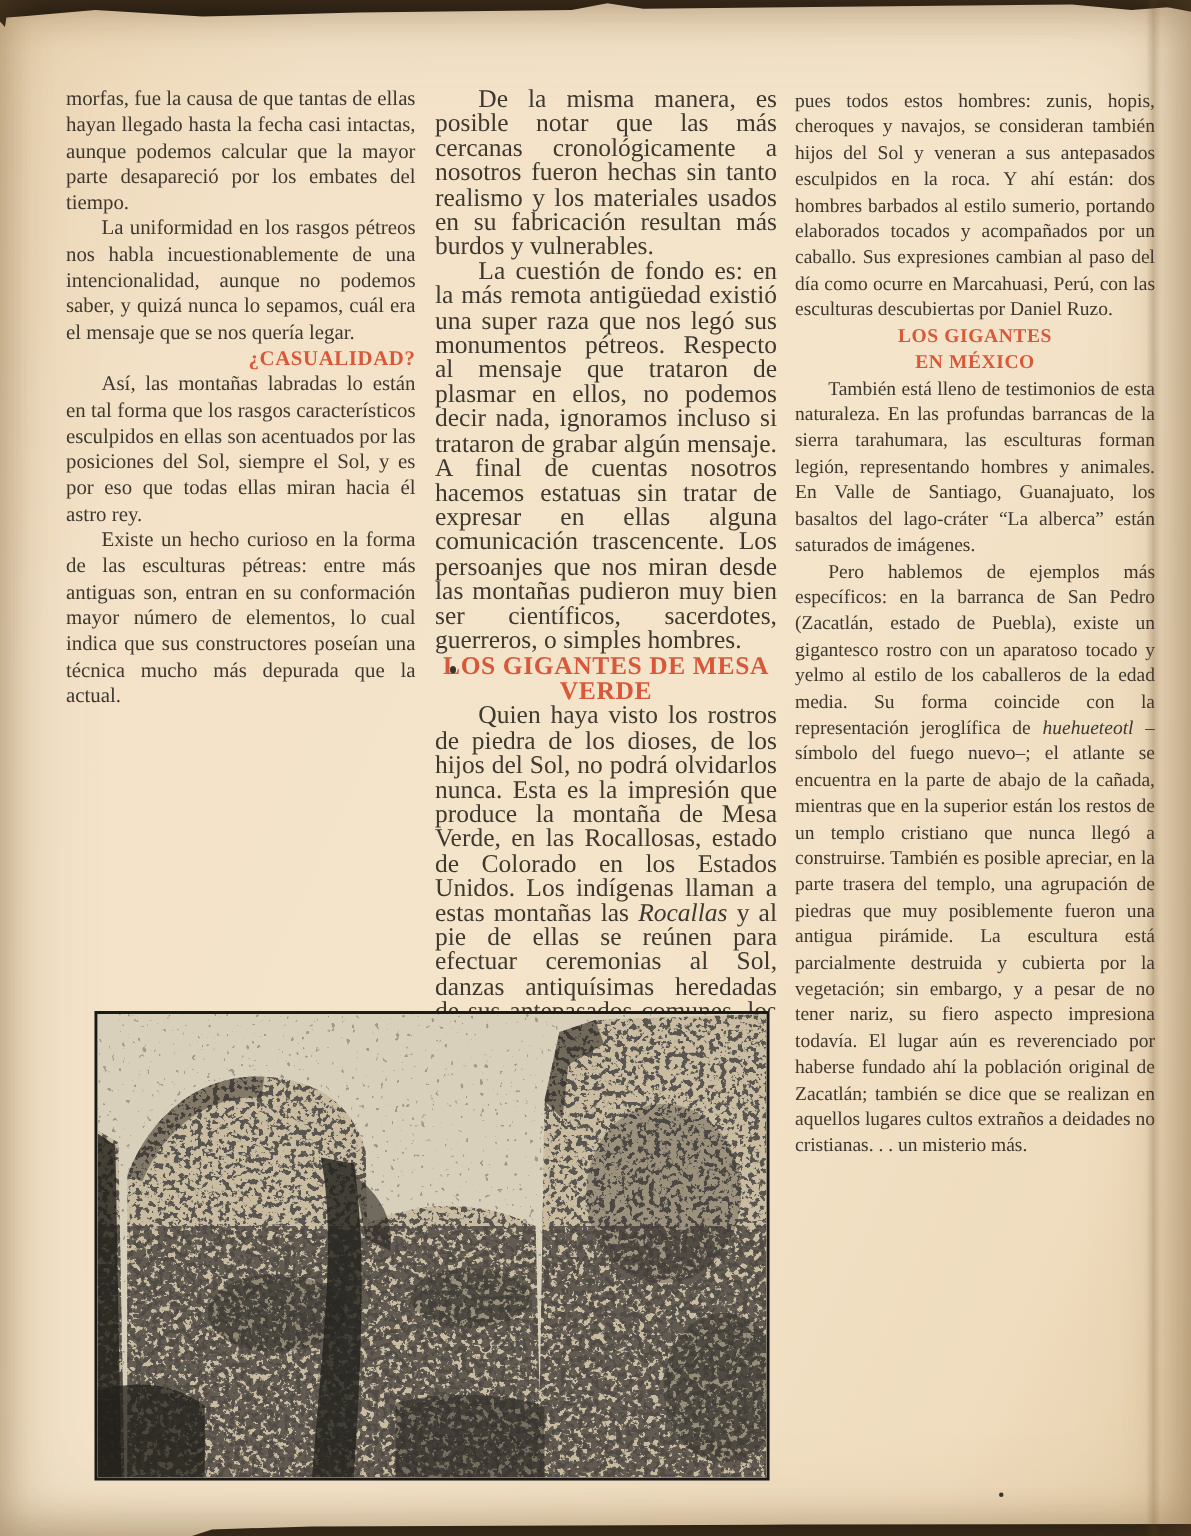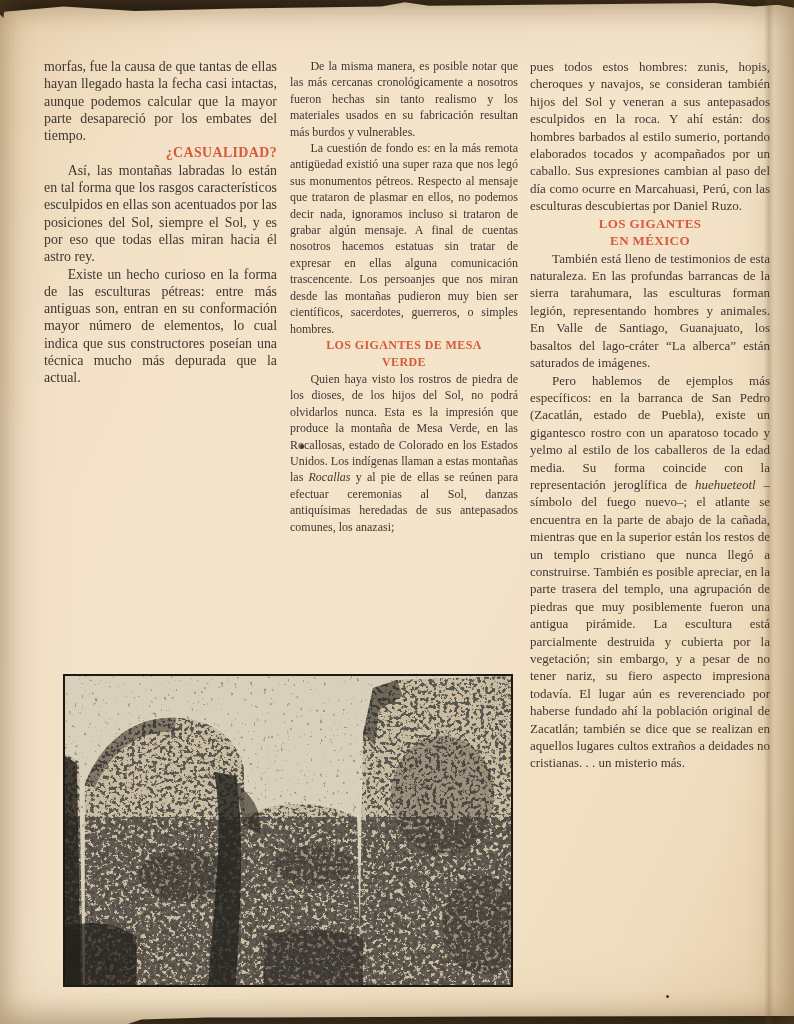--- a/index.html
+++ b/index.html
@@ -28,21 +28,21 @@
     clip-path:polygon(0 100%,2% 45%,12% 20%,60% 5%,100% 0,100% 100%);}
   .corner-tr{position:absolute;right:0;top:0;width:46px;height:13px;background:#17140f;
     clip-path:polygon(18% 0,100% 0,100% 60%,55% 30%);}
   .sliver-left{position:absolute;left:0;top:0;width:6px;height:18px;background:#17140f;
     clip-path:polygon(0 0,100% 0,55% 100%,0 80%);}
 
   .col{position:absolute;top:58px;overflow:hidden;text-align:justify;}
   .col p{margin:0;}
   .col p.ind{text-indent:1.7em;}
   #col1{left:44px;width:233px;height:616px;font-size:13.9px;line-height:17.3px;}
-  #col2{left:290px;width:228px;height:616px;font-size:12px;line-height:16.4px;}
+  #col2{left:290px;width:228px;height:616px;font-size:17px;line-height:16.4px;}
   #col3{left:530px;width:240px;height:952px;font-size:13px;line-height:17.4px;}
   .col{hyphens:auto;-webkit-hyphens:auto;}
 
   .hd{color:#d8593a;font-weight:bold;letter-spacing:.4px;text-align:center;text-indent:0;}
   .hd-left{text-align:right;margin:16px 0 13px 18px;}
   .hd-c2{margin:16px 0 12px 0;line-height:17px;}
   .hd-c3{margin:30px 0 22px 0;line-height:17.5px;text-align:center;}
 
   #photo{
     position:absolute;left:63px;top:674px;width:450px;height:313px;
@@ -60,20 +60,21 @@
 <div id="page">
 
   <div class="edge-top"></div>
   <div class="sliver-left"></div>
   <div class="corner-tr"></div>
   <div class="edge-bottom"></div>
   <div class="crease"></div>
 
   <div id="col1" class="col">
     <p>morfas, fue la causa de que tantas de ellas hayan llegado hasta la fecha casi intactas, aunque podemos calcular que la mayor parte desapareció por los embates del tiempo.</p>
+    <p class="ind">La uniformidad en los rasgos pétreos nos habla incuestionablemente de una intencionalidad, aunque no podemos saber, y quizá nunca lo sepamos, cuál era el mensaje que se nos quería legar.</p>
     <p class="hd hd-left">¿CASUALIDAD?</p>
     <p class="ind">Así, las montañas labradas lo están en tal forma que los rasgos característicos esculpidos en ellas son acentuados por las posiciones del Sol, siempre el Sol, y es por eso que todas ellas miran hacia él astro rey.</p>
     <p class="ind">Existe un hecho curioso en la forma de las esculturas pétreas: entre más antiguas son, entran en su conformación mayor número de elementos, lo cual indica que sus constructores poseían una técnica mucho más depurada que la actual.</p>
   </div>
 
   <div id="col2" class="col">
     <p class="ind">De la misma manera, es posible notar que las más cercanas cronológicamente a nosotros fueron hechas sin tanto realismo y los materiales usados en su fabricación resultan más burdos y vulnerables.</p>
     <p class="ind">La cuestión de fondo es: en la más remota antigüedad existió una super raza que nos legó sus monumentos pétreos. Respecto al mensaje que trataron de plasmar en ellos, no podemos decir nada, ignoramos incluso si trataron de grabar algún mensaje. A final de cuentas nosotros hacemos estatuas sin tratar de expresar en ellas alguna comunicación trascencente. Los persoanjes que nos miran desde las montañas pudieron muy bien ser científicos, sacerdotes, guerreros, o simples hombres.</p>
     <p class="hd hd-c2"><span>LOS GIGANTES DE MESA</span><br><span>VERDE</span></p>
     <p class="ind"><span>Quien haya visto los rostros de piedra de los dioses, de los hijos del Sol, no podrá olvidarlos nunca. Esta es la impresión que produce la montaña de Mesa Verde, en las Rocallosas, estado de Colorado en los Estados Unidos. Los indígenas llaman a estas montañas las </span><i>Rocallas</i><span> y al pie de ellas se reúnen para efectuar ceremonias al Sol, danzas antiquísimas heredadas de sus antepasados comunes, los anazasi;</span></p>

